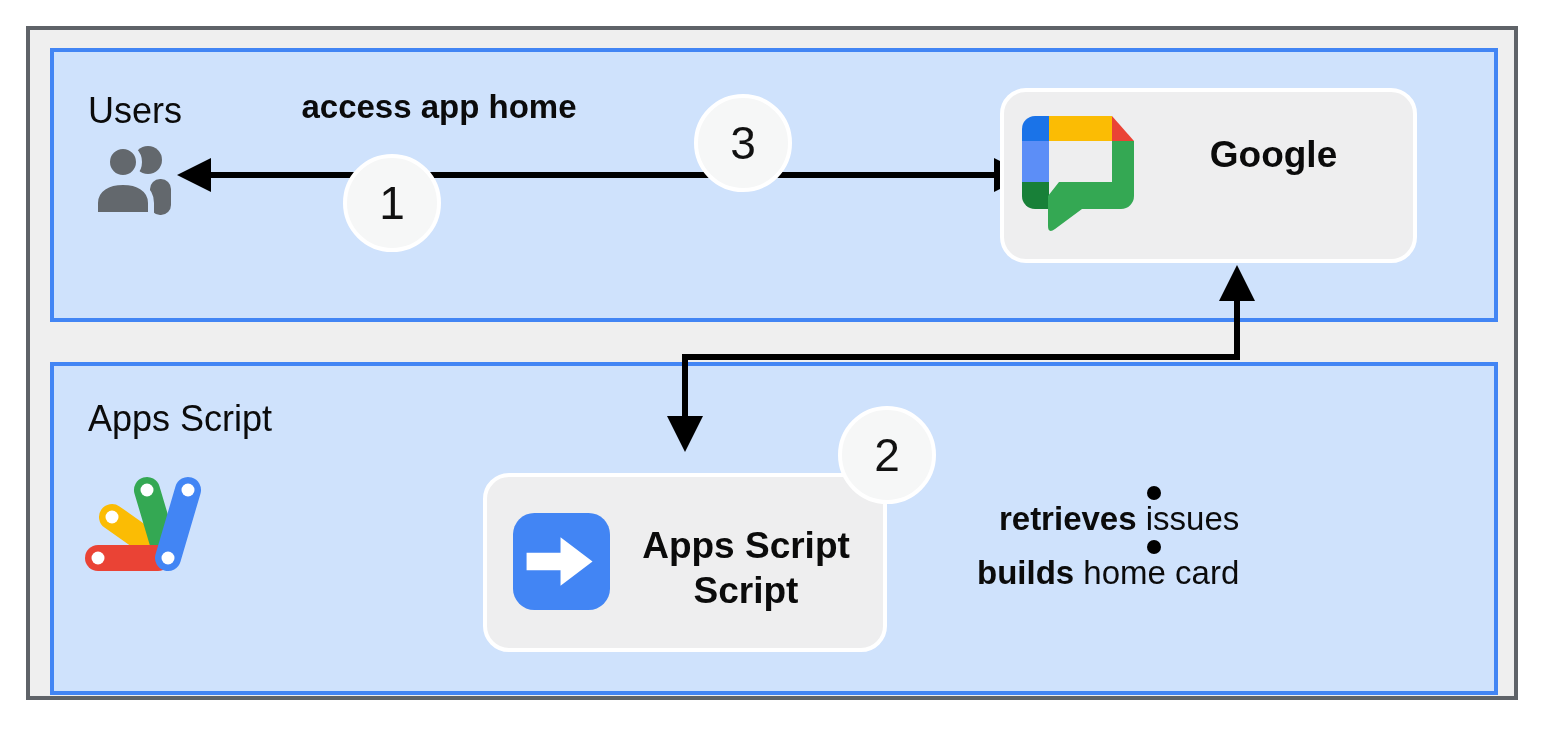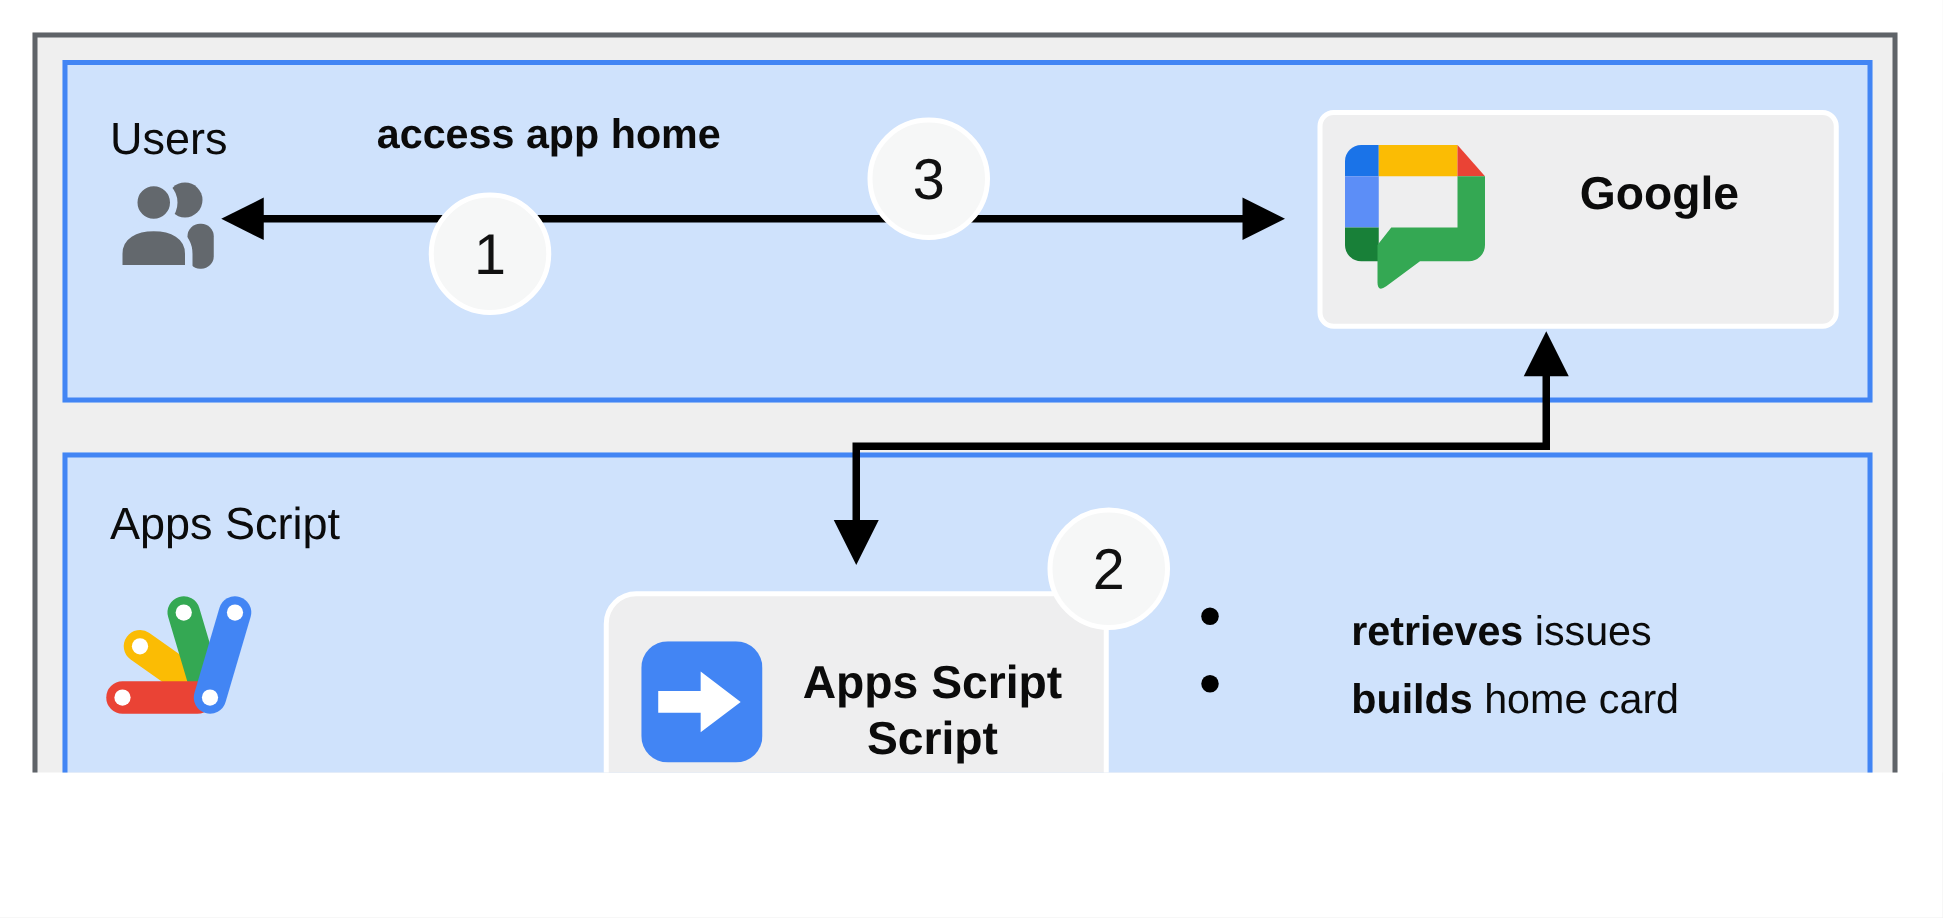--- a/index.html
+++ b/index.html
@@ -1,17 +1,17 @@
 <!DOCTYPE html>
 <html><head>
 <meta charset="utf-8">
 <style>
   * { box-sizing: border-box; margin: 0; padding: 0; }
   body { background: #ffffff; font-family: "Liberation Sans", sans-serif; }
-  .canvas { position: relative; width: 1554px; height: 618px; background: #ffffff; color: #0b0b0b; overflow: hidden; }
+  .canvas { position: relative; width: 1554px; height: 734px; background: #ffffff; color: #0b0b0b; overflow: hidden; }
 
   .frame { position: absolute; left: 26px; top: 26px; width: 1492px; height: 674px;
            background: #efefef; border: 4px solid #5f6368; }
 
   .panel { position: absolute; left: 20px; width: 1448px; background: #cfe2fc; border: 4px solid #4285f4; }
   .panel-top { top: 18px; height: 274px; }
   .panel-bottom { top: 332px; height: 333px; }
 
   .panel-label { position: absolute; font-size: 36px; font-weight: 400; color: #0b0b0b; white-space: nowrap; }
 
@@ -23,21 +23,21 @@
   .step-circle { position: absolute; width: 98px; height: 98px; border-radius: 50%;
                  background: #f6f7f7; border: 4px solid #ffffff;
                  display: flex; align-items: center; justify-content: center;
                  font-size: 46px; color: #111; z-index: 10; }
 
   .node-box { position: absolute; background: #eeeeef; border: 4px solid #ffffff; border-radius: 26px; z-index: 5; }
   .node-box .node-title { position: absolute; text-align: center; font-size: 37px; font-weight: 700; line-height: 45px; }
   .node-icon { position: absolute; }
 
   .bullet-list { position: absolute; left: 895px; top: 120px; z-index: 6; }
-  .bullet-row { display: flex; align-items: flex-start; height: 54px; }
+  .bullet-row { display: flex; align-items: flex-end; height: 54px; flex-direction: column; }
   .bullet-dot { width: 14px; height: 14px; border-radius: 50%; background: #000; margin-left: 12px; margin-right: 78px; flex: none; }
   .bullet-text { font-size: 33px; white-space: nowrap; }
 </style>
 </head>
 <body>
 
 <div class="canvas">
 
   <div class="frame">
 
@@ -57,21 +57,21 @@
       </div>
 
 
       <div class="step-circle" style="left:289px; top:102px;">
         <span>1</span>
       </div>
       <div class="step-circle" style="left:640px; top:42px;">
         <span>3</span>
       </div>
 
-      <div class="node-box" style="left:1000px; top:36px; width:417px; height:175px;border-radius:13px;">
+      <div class="node-box" style="left:946px; top:36px; width:417px; height:175px;">
         <svg class="node-icon" style="left:18px; top:24px;" width="112" height="118" viewBox="0 0 112 118">
           <path d="M13,0 H27 V25 H0 V13 A13,13 0 0 1 13,0 Z" fill="#1a73e8"></path>
           <rect x="0" y="25" width="27" height="41" fill="#5c8ef7"></rect>
           <path d="M0,66 H27 V93 H13 A13,13 0 0 1 0,80 Z" fill="#188038"></path>
           <rect x="27" y="0" width="63" height="25" fill="#fbbc04"></rect>
           <polygon points="90,0 112,25 90,25" fill="#ea4335"></polygon>
           <path d="M90,25 L112,25 L112,80 A13,13 0 0 1 99,93 L60,93 L33,113 Q26,118 26,110 L26,80 L37,66 L90,66 Z" fill="#34a853"></path>
         </svg>
         <div class="node-title" style="left:140px; right:10px; top:40px;">
           <div>Google</div>

